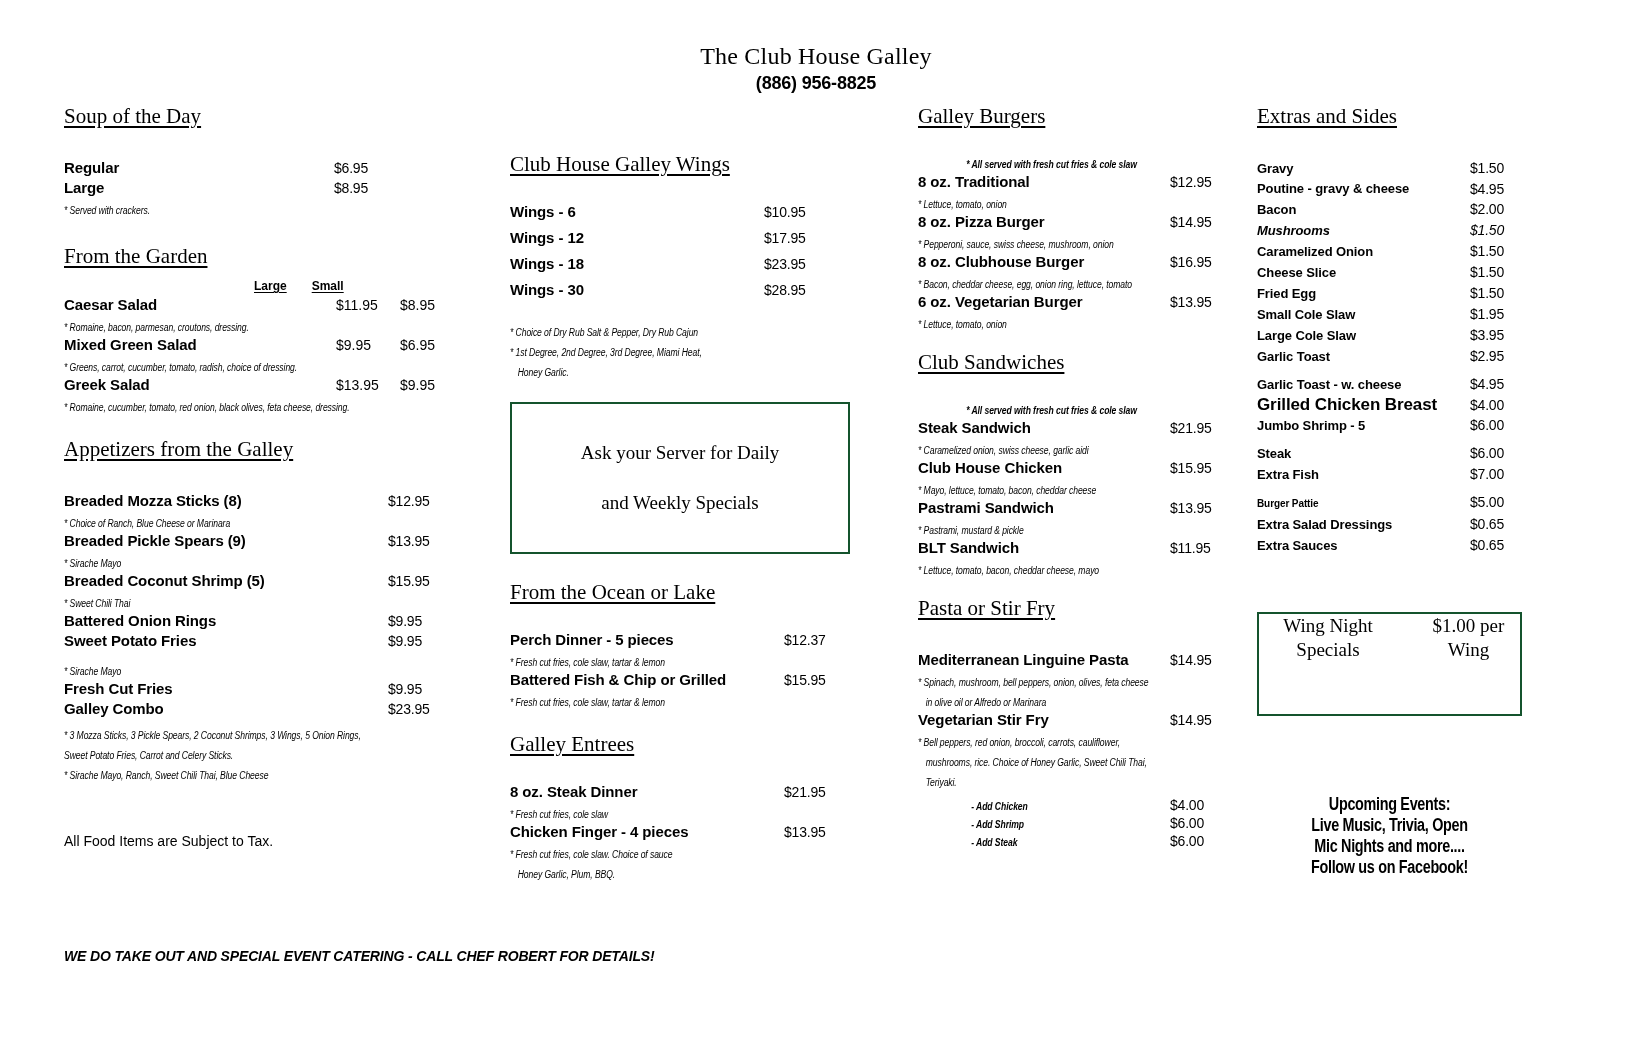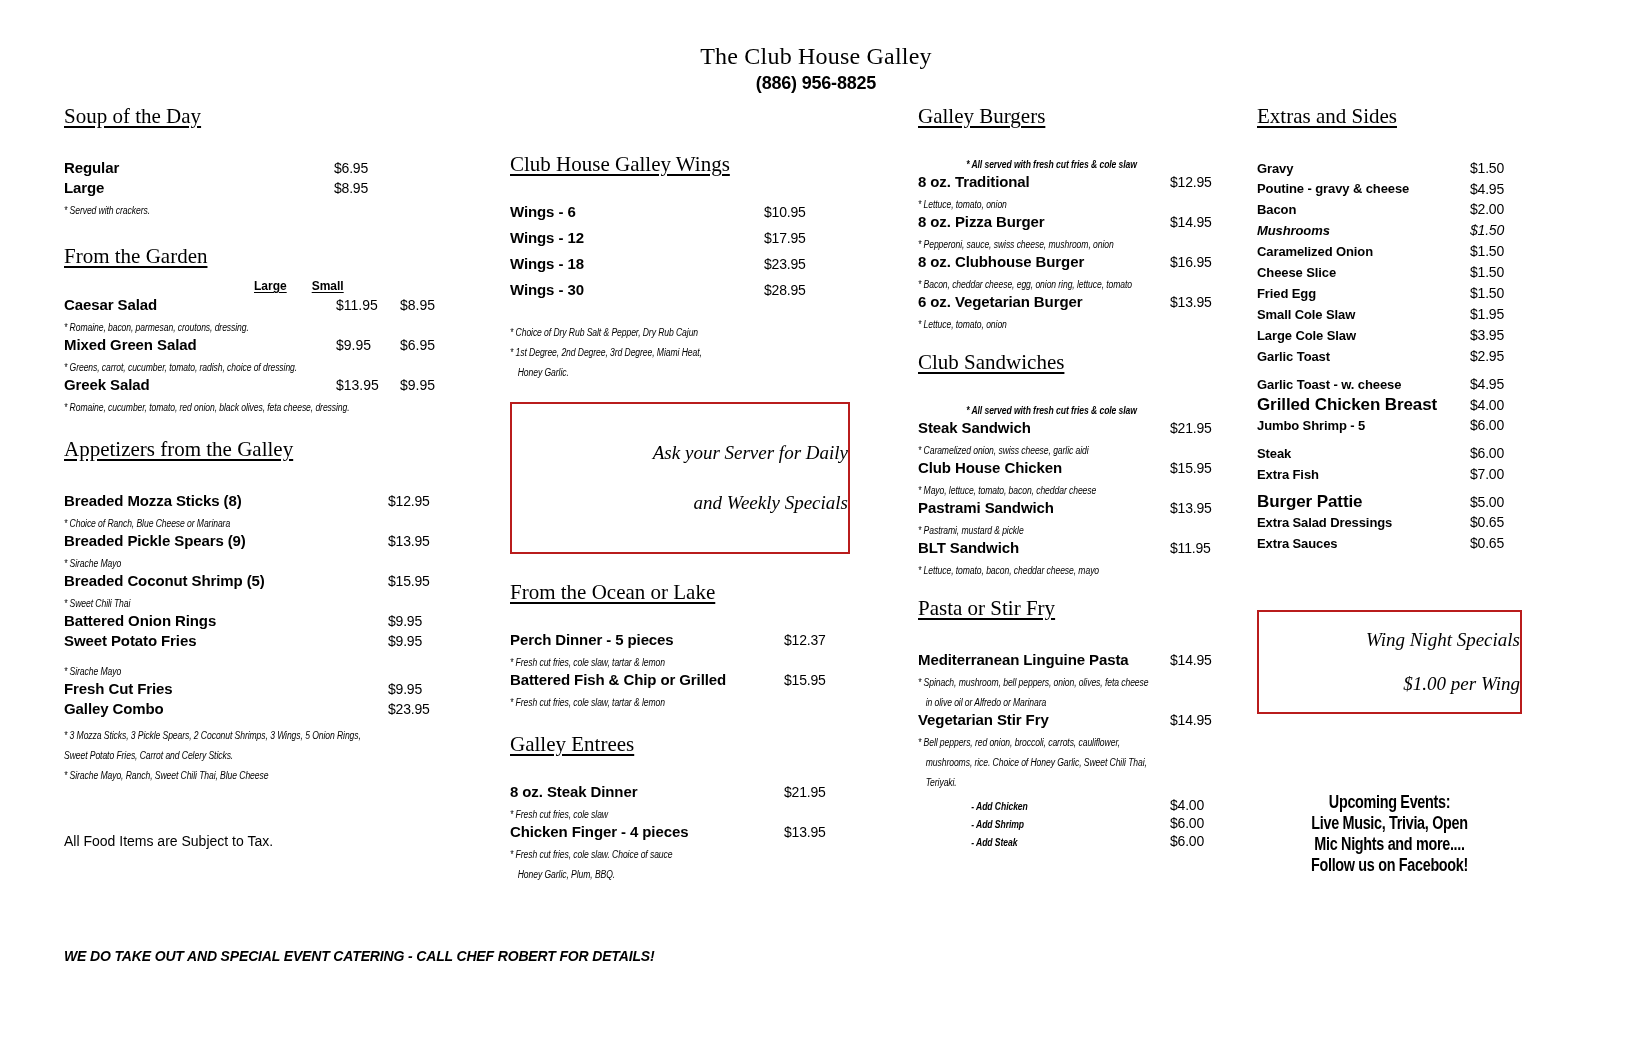--- a/index.html
+++ b/index.html
@@ -108,24 +108,23 @@
 
   .two-price .nm { flex: 0 0 auto; }
   .two-price .p1, .two-price .p2 {
     font-size: 14px;
     flex: 0 0 64px;
     text-align: left;
   }
 
   
   .box {
-    border: 2px solid #b91c1c;
-    text-align: right;
+    border: 2px solid #14532d;
+    text-align: center;
     font-family: "Liberation Serif", serif;
-    font-style: italic;
   }
   .box-line {
     font-size: 19px;
     line-height: 24px;
   }
 
   
   .plain {
     font-size: 14px;
     line-height: 20px;
@@ -541,39 +540,39 @@
           <span class="fill"></span>
           <span class="pr" style="flex: 0 0 52px;">$6.00</span>
         </div>
         <div class="row" style="line-height: 20px;">
           <span class="nm" style="font-size: 13px;">Extra Fish</span>
           <span class="fill"></span>
           <span class="pr" style="flex: 0 0 52px;">$7.00</span>
         </div>
         <div style="height: 7px;"></div>
         <div class="row" style="line-height: 20px;">
-          <span class="nm" style="font-size: 17px;">Burger Pattie</span>
+          <span class="nm" style="font-size: 10px;">Burger Pattie</span>
           <span class="fill"></span>
           <span class="pr" style="flex: 0 0 52px;">$5.00</span>
         </div>
         <div class="row" style="line-height: 20px;">
           <span class="nm" style="font-size: 13px;">Extra Salad Dressings</span>
           <span class="fill"></span>
           <span class="pr" style="flex: 0 0 52px;">$0.65</span>
         </div>
         <div class="row" style="line-height: 20px;">
           <span class="nm" style="font-size: 13px;">Extra Sauces</span>
           <span class="fill"></span>
           <span class="pr" style="flex: 0 0 52px;">$0.65</span>
         </div>
       </div>
 
     <div class="spacer-30"></div>
     <div class="spacer-26"></div>
-    <div class="box" style="height:100px;display:flex;flex-direction:column;justify-content:center;gap:20px;">
+    <div class="box" style="height:100px;display:flex;flex-direction:row;justify-content:center;gap:20px;">
       <div class="box-line">Wing Night Specials</div>
       <div class="box-line">$1.00 per Wing</div>
     </div>
 
     <div class="spacer-30"></div>
     <div class="spacer-30"></div>
     <div class="spacer-18"></div>
     <div class="events">Upcoming Events:</div>
     <div class="events">Live Music, Trivia, Open</div>
     <div class="events">Mic Nights and more....</div>

